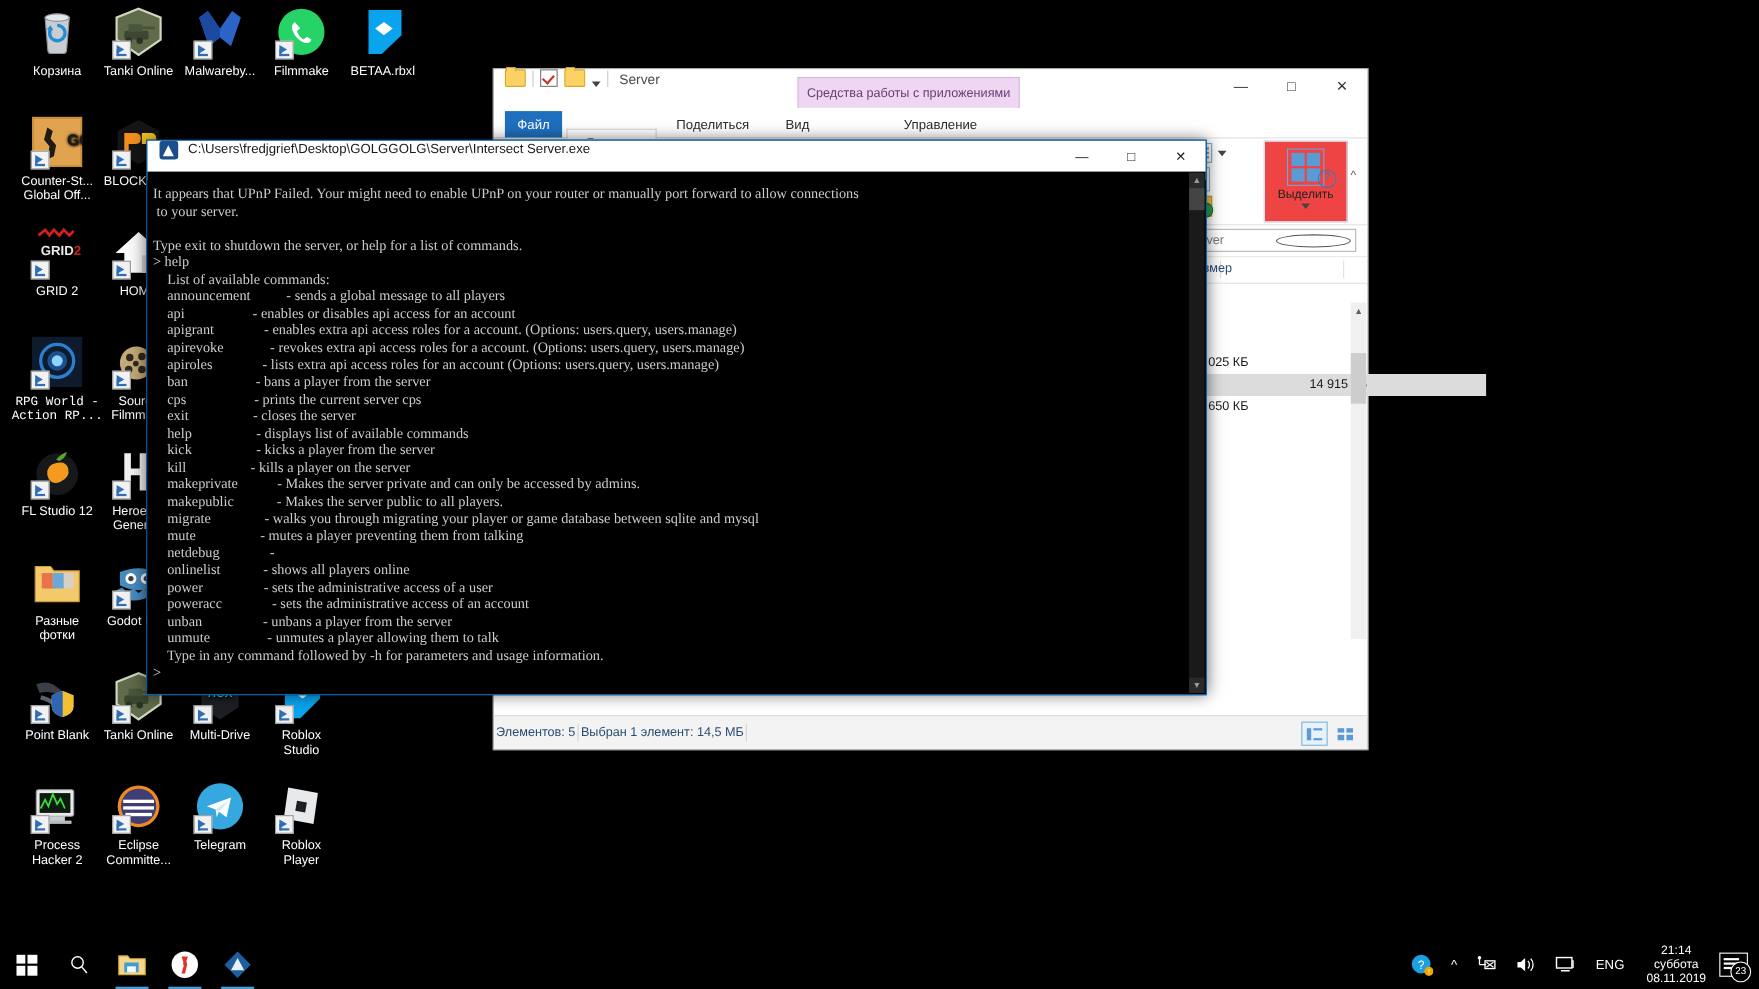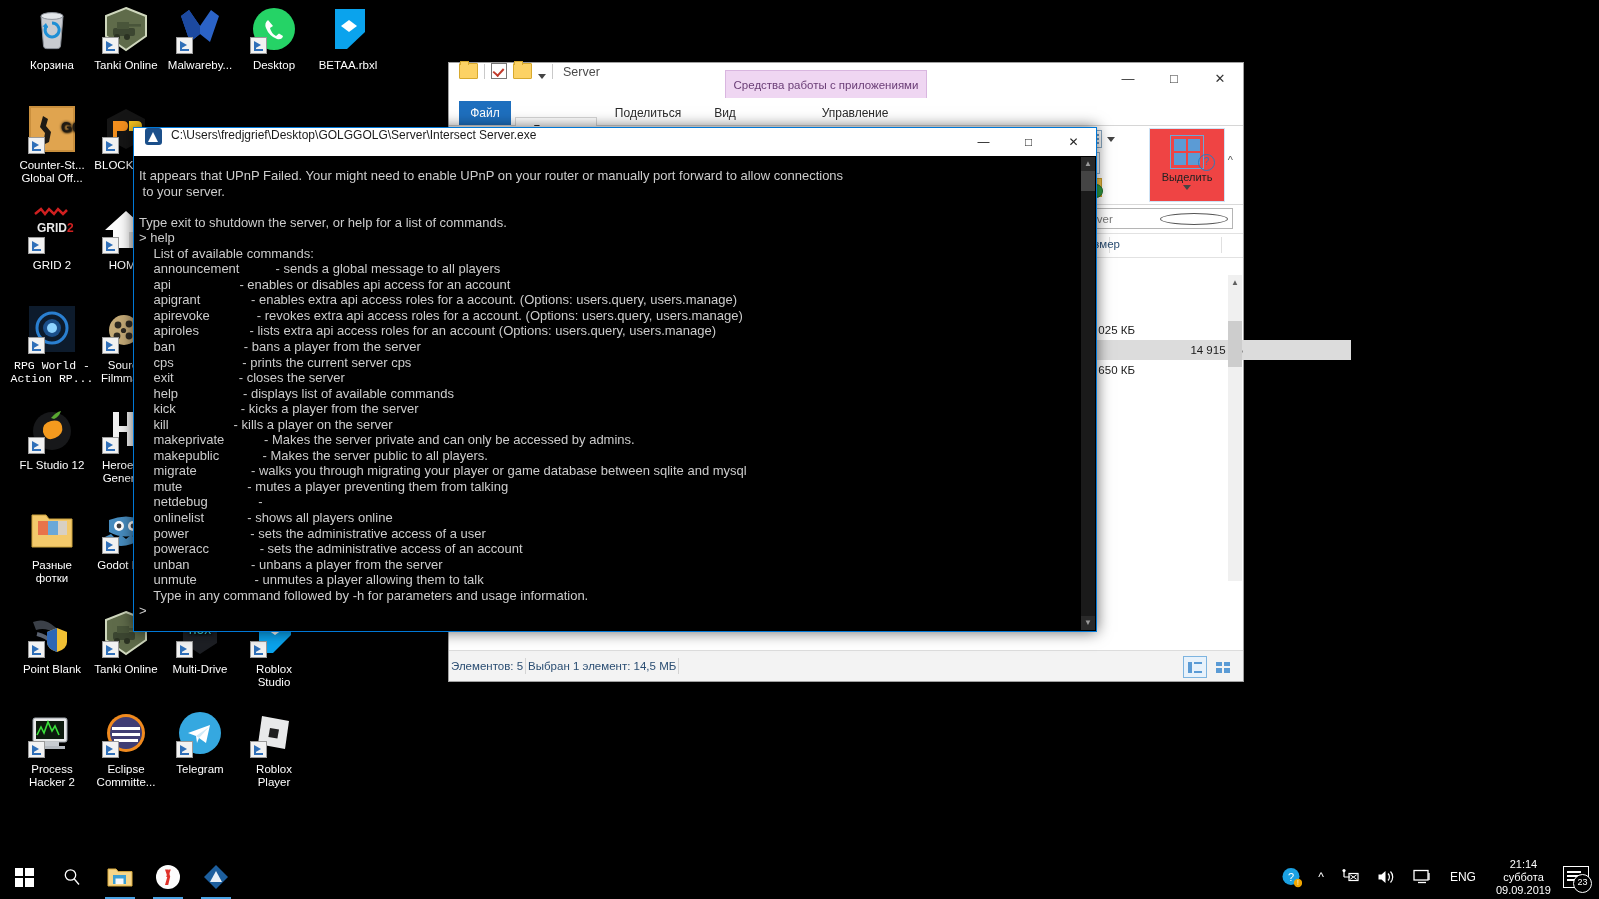--- a/index.html
+++ b/index.html
@@ -107,21 +107,21 @@
     border:1px solid #0078d7;background:#000;box-shadow:0 0 14px rgba(0,0,0,.6);
   }
   .c-titlebar{height:36px;background:#fff;display:flex;align-items:flex-start;position:relative;}
   .c-appicon{width:17px;height:17px;margin-left:11px;border-radius:3px;background:#1b4f8a;position:relative;flex:none;}
   .c-appicon::after{content:"";position:absolute;left:3px;top:3.5px;width:0;height:0;border-left:5.5px solid transparent;border-right:5.5px solid transparent;border-bottom:10px solid #fff;}
   .c-title{font-size:12px;color:#1a1a1a;margin-left:9px;white-space:nowrap;}
   .c-wc{position:absolute;right:0;top:0;display:flex;}
   .c-wc div{width:45px;height:28px;display:flex;align-items:center;justify-content:center;font-size:12px;color:#222;}
   .c-body{
     position:absolute;left:0;top:28px;right:0;bottom:0;background:#000;
-    color:#cccccc;font-family:Liberation Sans, sans-serif;
+    color:#cccccc;font-family:Liberation Serif, serif;
     font-size:13px;line-height:15.55px;
     padding:12px 0 0 5px;box-sizing:border-box;white-space:pre;overflow:hidden;
   }
   .c-vscroll{position:absolute;right:1px;top:29px;bottom:1px;width:14px;background:#1a1a1a;}
   .c-vthumb{position:absolute;left:0;top:14px;width:14px;height:20px;background:#444;}
   .c-varrow{position:absolute;left:0;width:14px;height:14px;color:#9a9a9a;font-size:8px;text-align:center;line-height:14px;background:#2a2a2a;}
   .c-varrow.up{top:0;} .c-varrow.dn{bottom:0;}
 
   
   #taskbar{
@@ -168,21 +168,21 @@
           <path d="M4 10 L12 4 L23 20 L34 4 L42 10 L33 36 L23 28 L13 36z" fill="#2b63c7"></path>
           <path d="M4 10 L12 4 L23 20 L23 28 L13 36z" fill="#1c49a0"></path>
         </svg><span class="shortcut-badge"></span></div>
       <span class="icon-label">Malwareby...</span>
     </div>
     <div class="icon-cell" style="left: 226px; top: 6px;">
       <div class="icon-art"><svg width="46" height="46" viewBox="0 0 46 46">
           <circle cx="23" cy="23" r="21" fill="#25d366"></circle>
           <path d="M17 14 q-4 3-2 8 q3 8 11 11 q5 1 6-3 l-4-2.5 l-3 2.5 q-5-3-6-8 l3-2z" fill="#fff"></path>
         </svg><span class="shortcut-badge"></span></div>
-      <span class="icon-label">Desktop</span>
+      <span class="icon-label">Filmmake</span>
     </div>
     <div class="icon-cell" style="left: 300px; top: 6px;">
       <div class="icon-art"><svg width="46" height="46" viewBox="0 0 46 46">
           <path d="M10 3 L40 3 L40 26 L22 43 L10 43z" fill="#0aa3ed"></path>
           <path d="M24 14 l8 6 l-8 6 l-8-6z" fill="#fff"></path>
         </svg></div>
       <span class="icon-label">BETAA.rbxl</span>
     </div>
     <div class="icon-cell" style="left: 4px; top: 106px;">
       <div class="icon-art"><svg width="46" height="46" viewBox="0 0 46 46">
@@ -574,21 +574,21 @@
       <svg width="22" height="18" viewBox="0 0 22 18">
         <rect x="2" y="2.5" width="14" height="9.5" fill="none" stroke="#fff" stroke-width="1.3"></rect>
         <path d="M6 14.5 h8" stroke="#fff" stroke-width="1.3"></path>
         <path d="M17 5 v7" stroke="#fff" stroke-width="1.3"></path>
       </svg>
     </div>
     <div class="tray-i">ENG</div>
     <div class="clock">
       <div>21:14</div>
       <div>суббота</div>
-      <div>09.09.2019</div>
+      <div>08.11.2019</div>
     </div>
     <div class="notif">
       <i style="top:4px;"></i>
         <i style="top:8px;"></i>
         <i style="top:12px;"></i>
       <span class="badge">23</span>
     </div>
   </div>
 </div>
 

